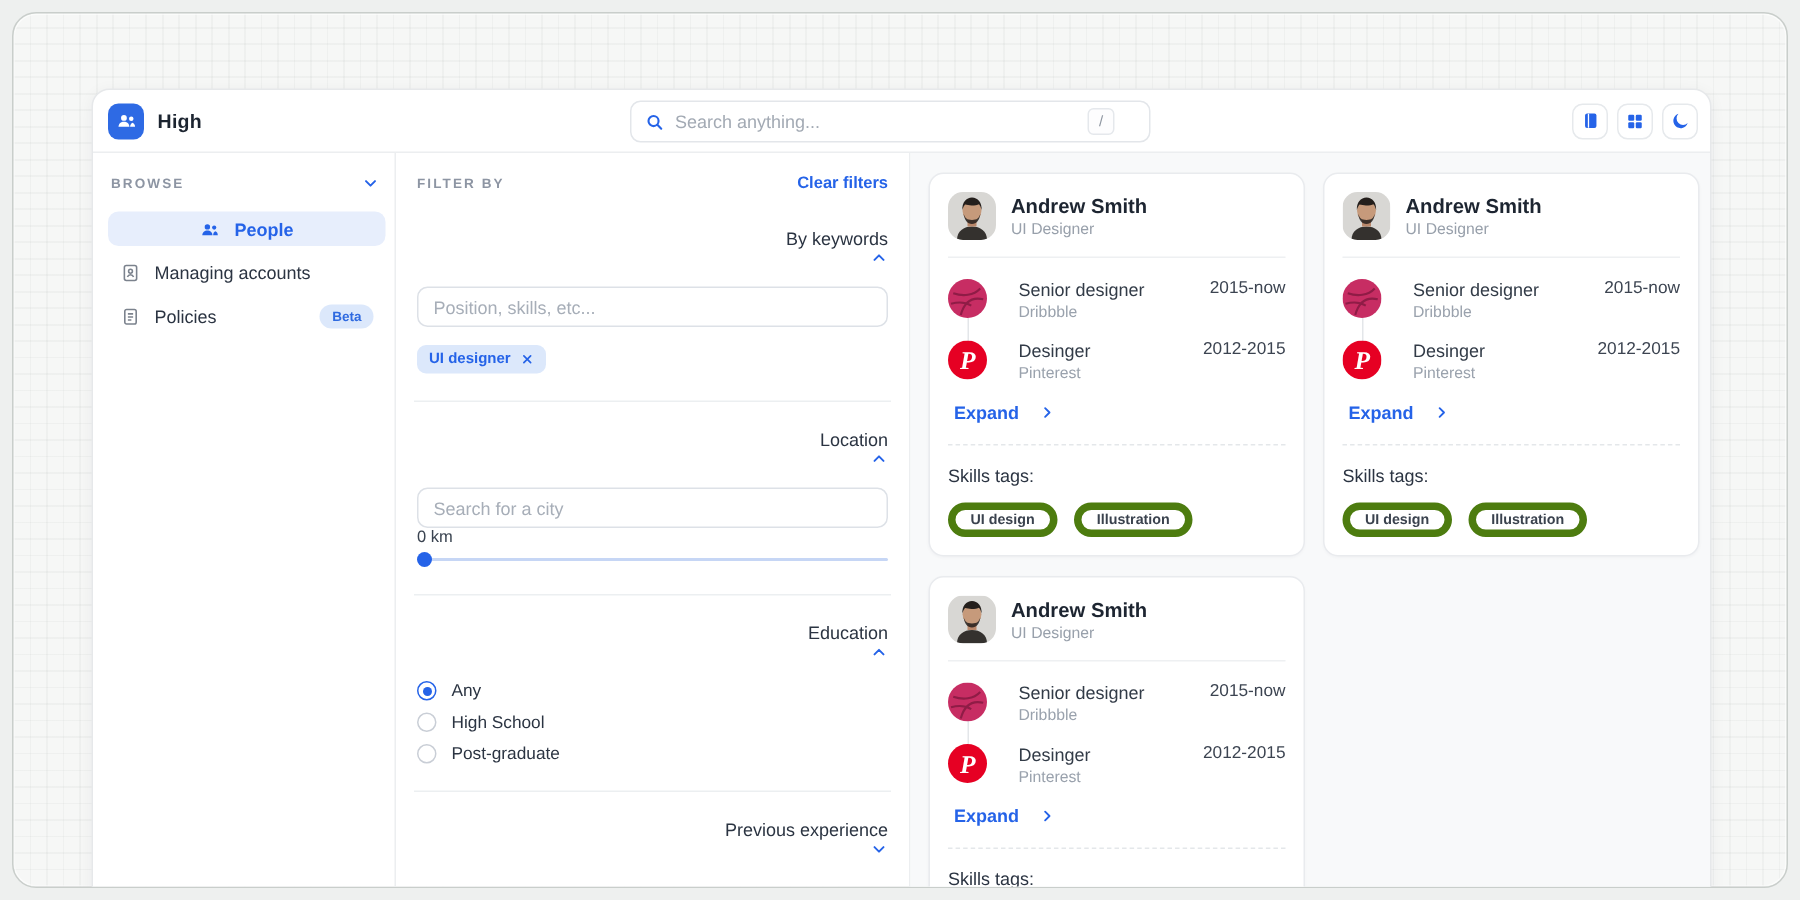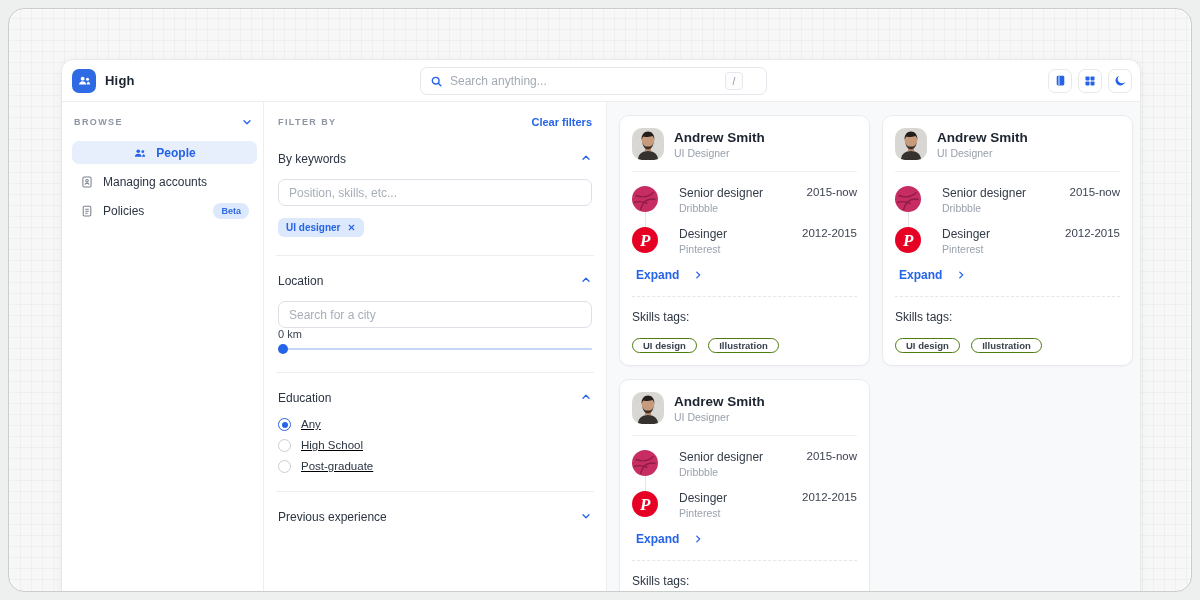--- a/index.html
+++ b/index.html
@@ -44,31 +44,31 @@
   .nav-item { display:flex; align-items:center; gap:9px; height:23px; border-radius:7px; padding:0 8px; margin-bottom:6px; font-size:12px; color:#2b3442; cursor:pointer; }
   .nav-item.active { background:#e7eefc; color:#2563e8; font-weight:bold;justify-content:center; }
   .nav-item .spacer { margin-left:auto; }
   .badge { background:#dce8fb; color:#2f6ae0; font-size:9px; font-weight:bold; padding:3px 8px; border-radius:9px; }
 
   
   .filters { width:343px; flex:0 0 343px; border-right:1px solid #eceef0; padding:14px 14px 0 14px; font-size:12px; }
   .filters-head { display:flex; align-items:center; justify-content:space-between; margin-bottom:24px; }
   .filters-title { font-size:9px; letter-spacing:1.4px; color:#8d95a3; font-weight:bold; }
   .clear-link { font-size:11px; font-weight:bold; color:#2563e8; cursor:pointer; }
-  .section-head { display:flex; align-items:flex-start; justify-content:space-between; margin-bottom:13px; cursor:pointer; }
+  .section-head { display:flex; align-items:flex-end; justify-content:space-between; margin-bottom:13px; cursor:pointer;flex-direction:column; }
   .section-label { font-size:12px; color:#2b3442; }
   .text-input { width:100%; height:27px; border:1px solid #dde1e7; border-radius:7px; padding:4px 10px; font-size:12px; color:#3a4350; outline:none; font-family:"Liberation Sans", sans-serif; }
   .text-input::placeholder { color:#a7aeb8; }
   .tag-chip { display:inline-flex; align-items:center; gap:7px; background:#dce8fb; color:#2563e8; font-size:10px; font-weight:bold; border-radius:6px; padding:4px 8px; margin-top:12px; cursor:pointer; }
   .divider { border-top:1px solid #eceff1; margin:18px -2px; }
   .slider-label { font-size:11px; color:#3a4350; margin:0 0 4px; }
   .slider { position:relative; height:10px; margin-bottom:4px; cursor:pointer; }
   .slider .track { position:absolute; top:4px; left:0; right:0; height:2px; background:#c6d6f5; border-radius:2px; }
   .slider .thumb { position:absolute; top:0; left:0; width:10px; height:10px; background:#2563e8; border-radius:50%; }
-  .radio-row { display:flex; align-items:flex-start; gap:10px; margin-bottom:8px; cursor:pointer;text-decoration:underline; }
+  .radio-row { display:flex; align-items:flex-end; gap:10px; margin-bottom:8px; cursor:pointer; }
   .radio { width:13px; height:13px; border-radius:50%; border:1px solid #c9ced6; background:#fff; position:relative; }
   .radio-row.checked .radio { border-color:#2563e8; }
   .radio-row.checked .radio::after { content:''; position:absolute; inset:2.5px; border-radius:50%; background:#2563e8; }
   .radio-label { font-size:11.5px; color:#2b3442; }
 
   
   .main { flex:1; background:#f8f9fa; padding:13px 9px 0 12px; overflow:hidden; }
   .cards-grid { display:grid; grid-template-columns:251px 251px; gap:13px 12px; align-items:start; }
   .card { background:#fff; border:1px solid #e9ebee; border-radius:10px; padding:12px; box-shadow:0 1px 2px rgba(30,40,60,.03); }
   .card-head { display:flex; align-items:center; gap:10px; }
@@ -79,21 +79,21 @@
   .timeline { position:relative; }
   .timeline::before { content:''; position:absolute; left:12.5px; top:22px; bottom:22px; width:1px; background:#e3e6e9; }
   .exp-row { display:flex; gap:21px; margin-bottom:13px; position:relative; }
   .exp-icon { width:26px; height:26px; flex:0 0 26px; }
   .exp-title { font-size:12px; color:#323b47; }
   .exp-company { font-size:10.5px; color:#9aa2ad; margin-top:2px; }
   .exp-period { margin-left:auto; font-size:11.5px; color:#3c4451; }
   .expand-link { display:flex; align-items:center; gap:14px; color:#2563e8; font-size:12px; font-weight:bold; margin:5px 0 2px 4px; cursor:pointer; }
   .card-hr-dashed { border-top:1px dashed #e4e7ea; margin:14px 0 13px; }
   .skills-label { font-size:12px; color:#2b3442; margin-bottom:11px; }
-  .skill-pill { display:inline-block; border:1px solid #4d7c0f; border-radius:999px; padding:1px 10px; font-size:9.5px; font-weight:bold; color:#3a424e; background:#fff; margin-right:7px; }
+  .skill-pill { display:inline-block; border:5px solid #4d7c0f; border-radius:999px; padding:1px 10px; font-size:9.5px; font-weight:bold; color:#3a424e; background:#fff; margin-right:7px; }
 </style>
 </head>
 <body>
 
 <div class="frame">
   <div class="window">
 
     <div class="topbar">
       <div class="logo">
         <svg width="15" height="15" viewBox="0 0 24 24" fill="#ffffff">

